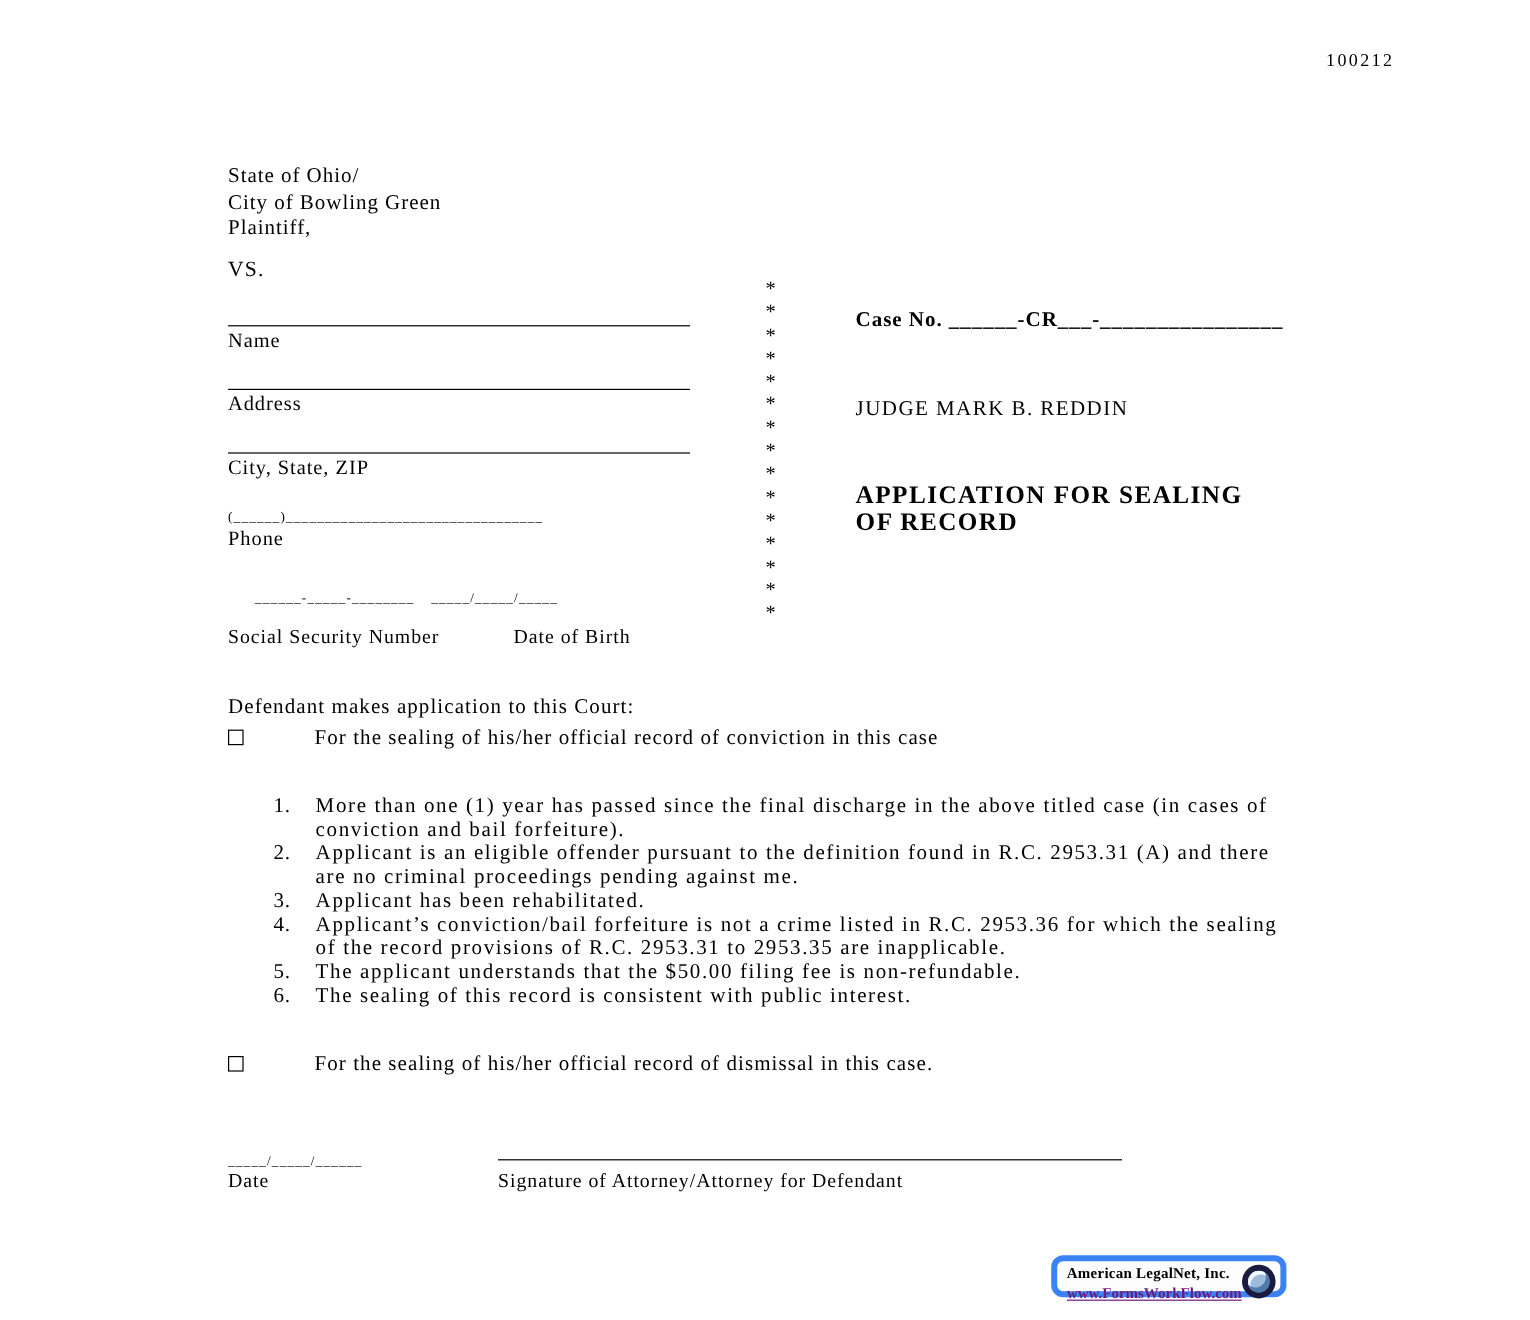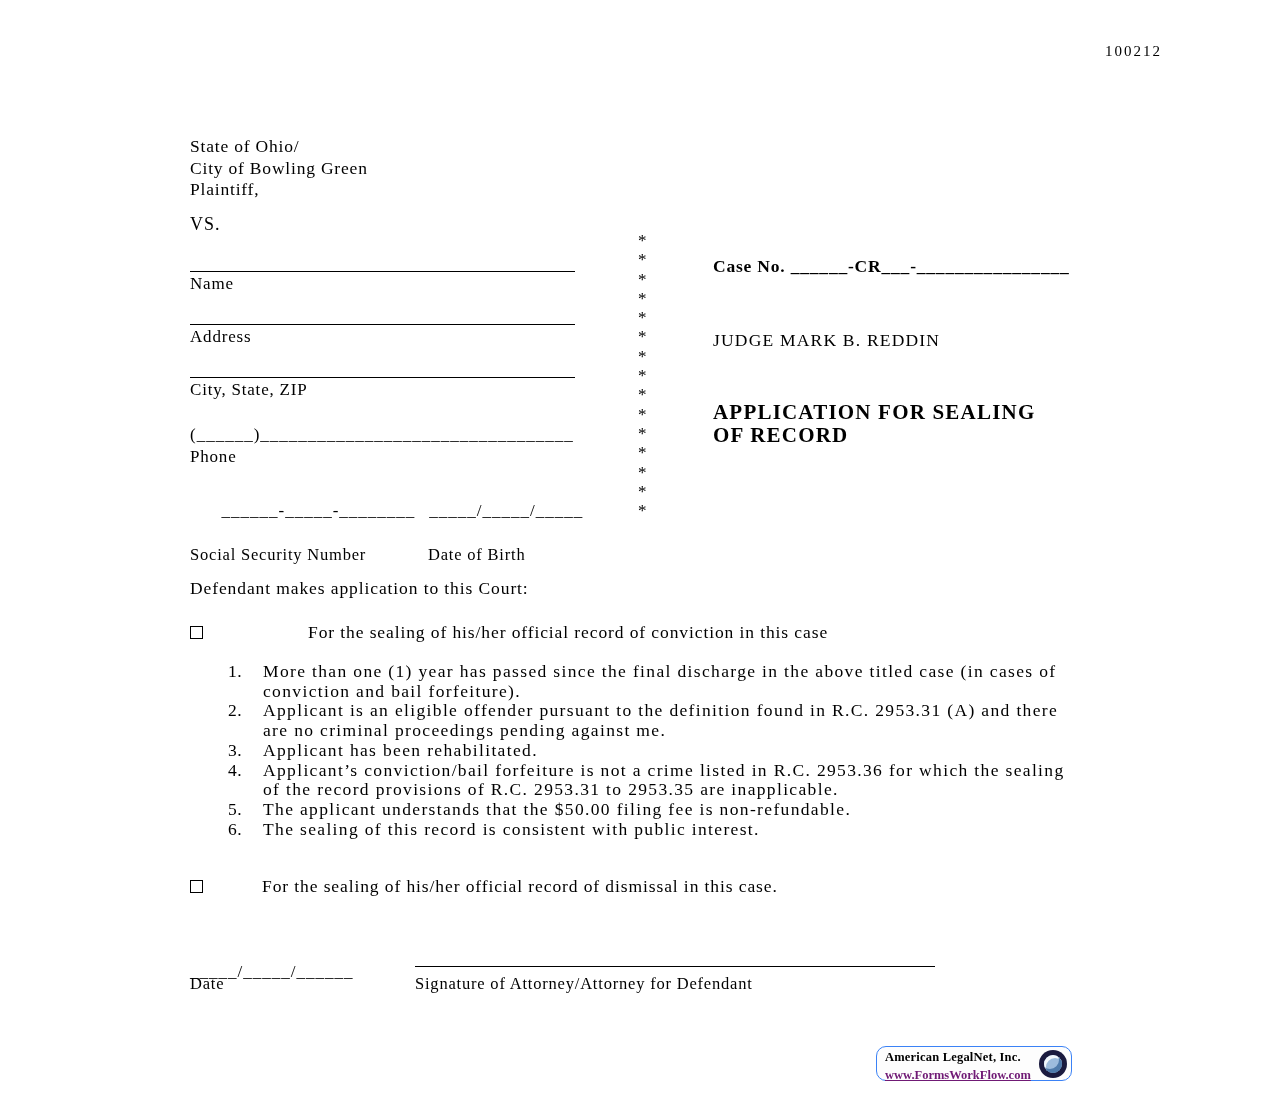--- a/index.html
+++ b/index.html
@@ -39,21 +39,21 @@
     border-bottom: 1.5px solid #000;
   }
   .field-label {
     font-size: 17px; letter-spacing: 0.8px; padding-top: 2px;
   }
   .fg-name    { top: 258px; }
   .fg-address { top: 311px; }
   .fg-city    { top: 364px; }
 
   .fg-phone { top: 425px; left: 190px; }
-  .blank-text { font-size: 17px; letter-spacing: 1px; white-space: pre; }
+  .blank-text { font-size: 11px; letter-spacing: 1px; white-space: pre; }
 
   .fg-ssn { top: 481px; left: 190px; }
   .ssn-dob-line .dob-part { margin-left: 14px; }
   .ssn-labels { display: flex; font-size: 16.5px; letter-spacing: 0.8px; padding-top: 4px; }
   .ssn-labels .ssn-label { width: 238px; }
 
   .asterisk-col {
     top: 231px; left: 638px;
     font-size: 17px; line-height: 19.3px;
   }
@@ -71,21 +71,21 @@
     top: 401px; left: 713px;
     font-size: 21px; font-weight: bold; letter-spacing: 1.2px; line-height: 23px;
   }
 
   .intro {
     top: 578px; left: 190px;
     font-size: 17.5px; letter-spacing: 0.9px;
   }
 
   .checkbox-row { left: 190px; display: flex; align-items: flex-start; }
-  .cb-conviction { top: 622px; gap: 46px; }
+  .cb-conviction { top: 604px; }
   .cb-dismissal  { top: 876px; }
   .checkbox-box {
     display: inline-block;
     width: 13px; height: 13px;
     border: 1.5px solid #000;
     margin-top: 4px;
     background: #fff;
     flex: none;
   }
   .checkbox-text {
@@ -105,21 +105,21 @@
   }
 
   .date-line { top: 950px; left: 190px; margin-top: 12px; }
   .sig-line  { top: 952px; left: 415px; width: 520px; height: 15px; border-bottom: 1.5px solid #000; }
   .date-label { top: 974px; left: 190px; font-size: 16.5px; letter-spacing: 0.8px; }
   .sig-label  { top: 974px; left: 415px; font-size: 16.5px; letter-spacing: 0.8px; }
 
   .footer-badge {
     top: 1046px; left: 876px;
     width: 196px; height: 35px;
-    border: 1px solid #3b82f6;
+    border: 5px solid #3b82f6;
     border-radius: 10px;
     background: #fdfdfd;
     padding: 3px 0 0 8px;
   }
   .footer-company {
     font-size: 12.5px; font-weight: bold; letter-spacing: 0.2px;
   }
   .footer-link {
     font-size: 12.5px; font-weight: bold;
     text-decoration: underline;

